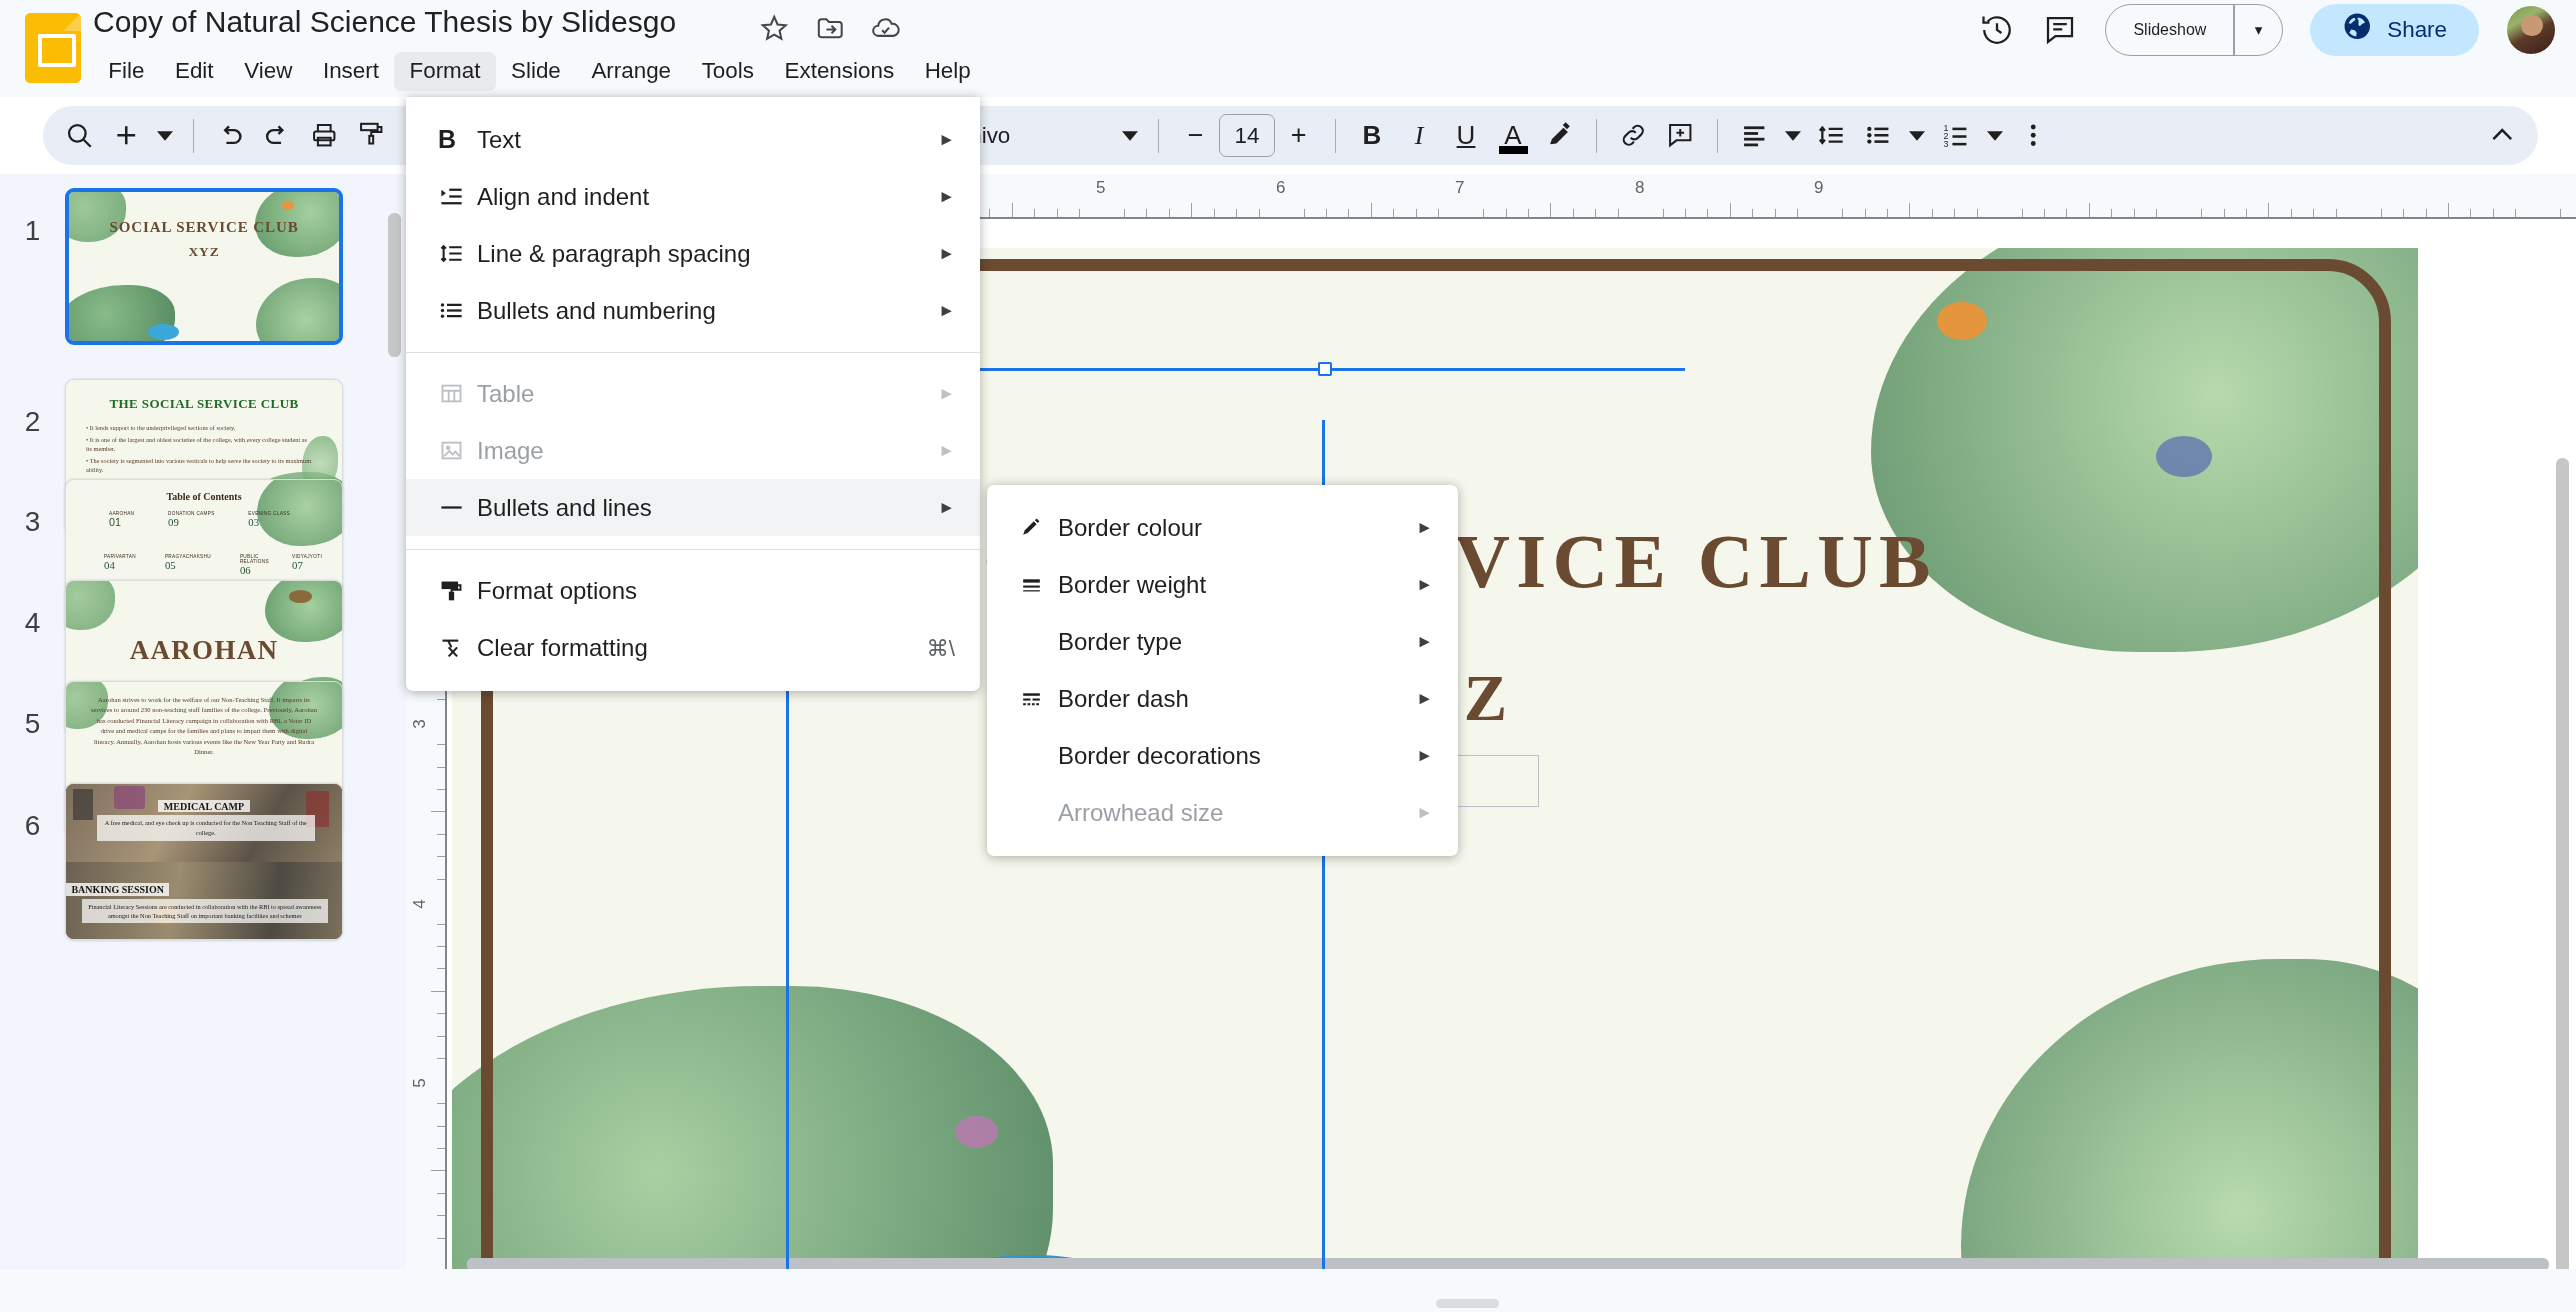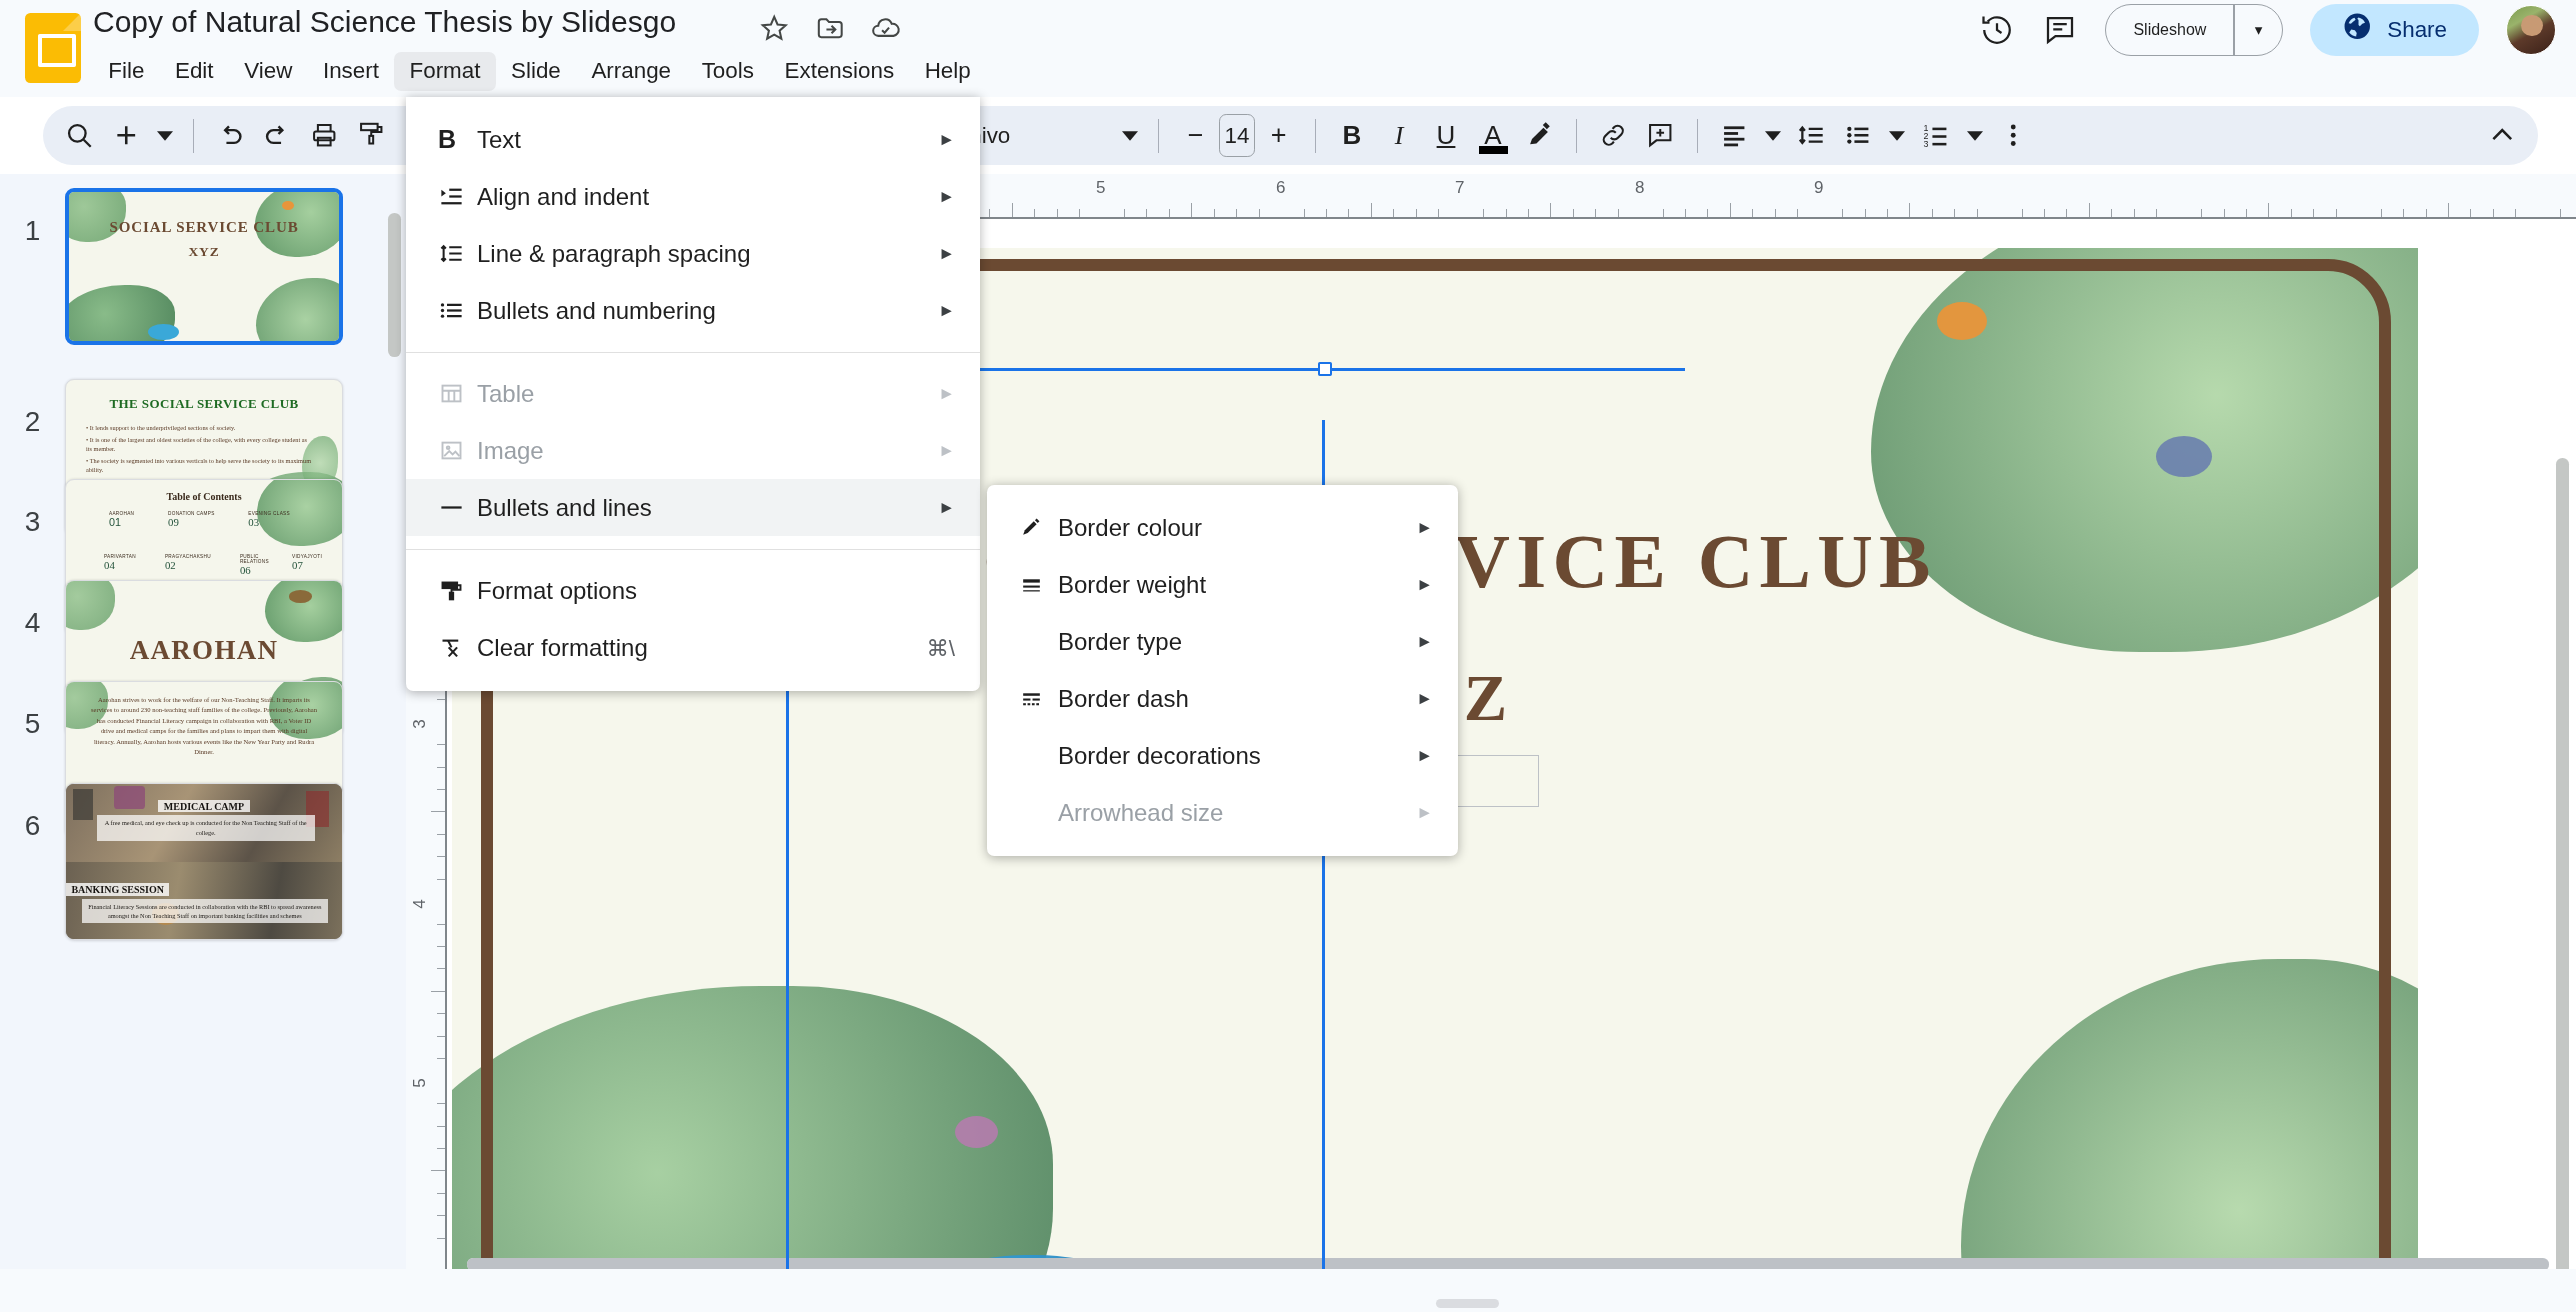--- a/index.html
+++ b/index.html
@@ -75,21 +75,21 @@
     background: #e9eef6; border-radius: 30px;
     display: flex; align-items: center; padding: 0 12.6px;
   }
   .tb { width: 47px; height: 47px; display: flex; align-items: center; justify-content: center;
         color: #1f1f1f; border-radius: 50%; flex: none; }
   .tb.small { width: 30.5px; }
   .tb-divider { width: 1.3px; height: 34px; background: #a8adb8; margin: 0 12.6px; flex:none; }
   .font-name { font-size: 22.4px; color: #1f1f1f; padding: 0 9px; width: 171px; }
   .font-size-box {
     border: 1.3px solid #9aa0a6; border-radius: 7.2px;
-    width: 36px; height: 43px; display: flex; align-items: center; justify-content: center;
+    width: 56px; height: 43px; display: flex; align-items: center; justify-content: center;
     font-size: 22.4px; color: #1f1f1f; flex:none;
   }
   .underline-swatch { position: absolute; bottom: 5.4px; left: 9px; width: 29px; height: 8px; }
   
   .filmstrip {
     position: absolute; top: 174px; left: 0; width: 406px; height: 1138px;
     background: #f2f6fc; overflow: hidden;
   }
   .slide-row { position: absolute; left: 0; width: 406px; display: flex; align-items: flex-start; }
   .slide-num { width: 65px; text-align: center; font-size: 28px; color: #3c4043; padding-top: 27px; }
@@ -535,21 +535,21 @@
           <div style="font-size:10.8px;font-family:'Liberation Serif',serif;color:#23523a">03</div>
         </div>
       </div>
       <div style="position:absolute;left:38px;right:20px;top:74px;display:flex;justify-content:space-between">
         <div>
           <div style="font-size:4.7px;letter-spacing:0.3px;color:#3a2a1c">PARIVARTAN</div>
           <div style="font-size:10.8px;font-family:'Liberation Serif',serif;color:#23523a">04</div>
         </div>
         <div>
           <div style="font-size:4.7px;letter-spacing:0.3px;color:#3a2a1c">PRAGYACHAKSHU</div>
-          <div style="font-size:10.8px;font-family:'Liberation Serif',serif;color:#23523a">02</div>
+          <div style="font-size:10.8px;font-family:'Liberation Serif',serif;color:#23523a">05</div>
         </div>
         <div>
           <div style="font-size:4.7px;letter-spacing:0.3px;color:#3a2a1c;width:23px">PUBLIC RELATIONS</div>
           <div style="font-size:10.8px;font-family:'Liberation Serif',serif;color:#23523a">06</div>
         </div>
         <div>
           <div style="font-size:4.7px;letter-spacing:0.3px;color:#3a2a1c">VIDYAJYOTI</div>
           <div style="font-size:10.8px;font-family:'Liberation Serif',serif;color:#23523a">07</div>
         </div>
       </div>

